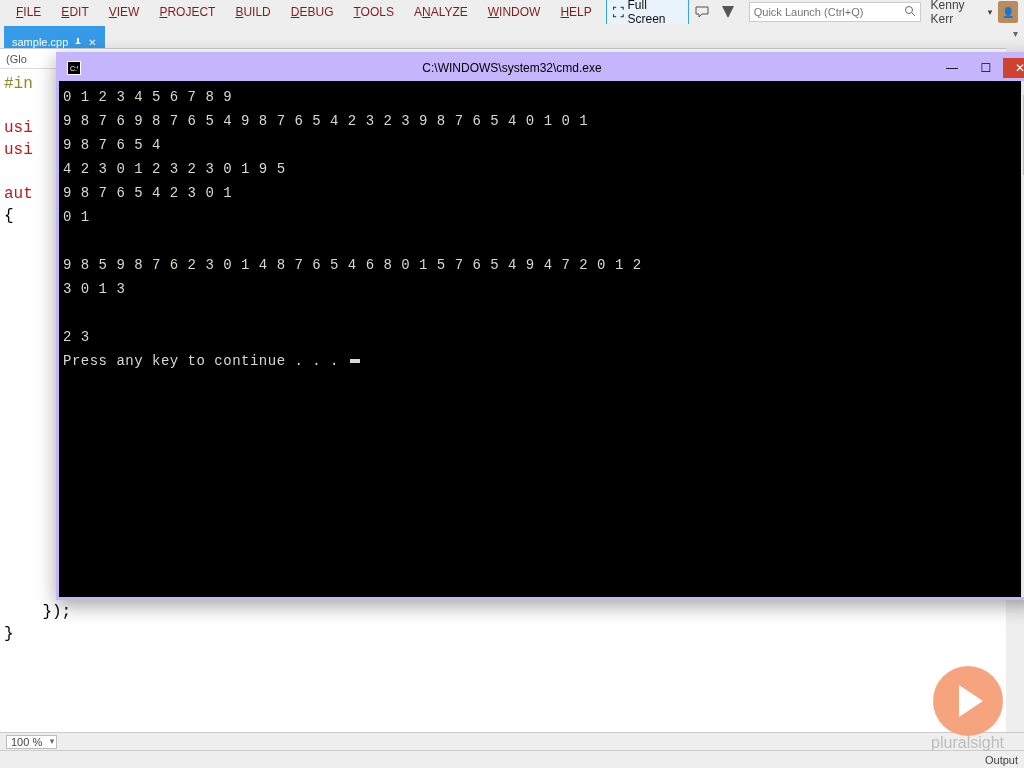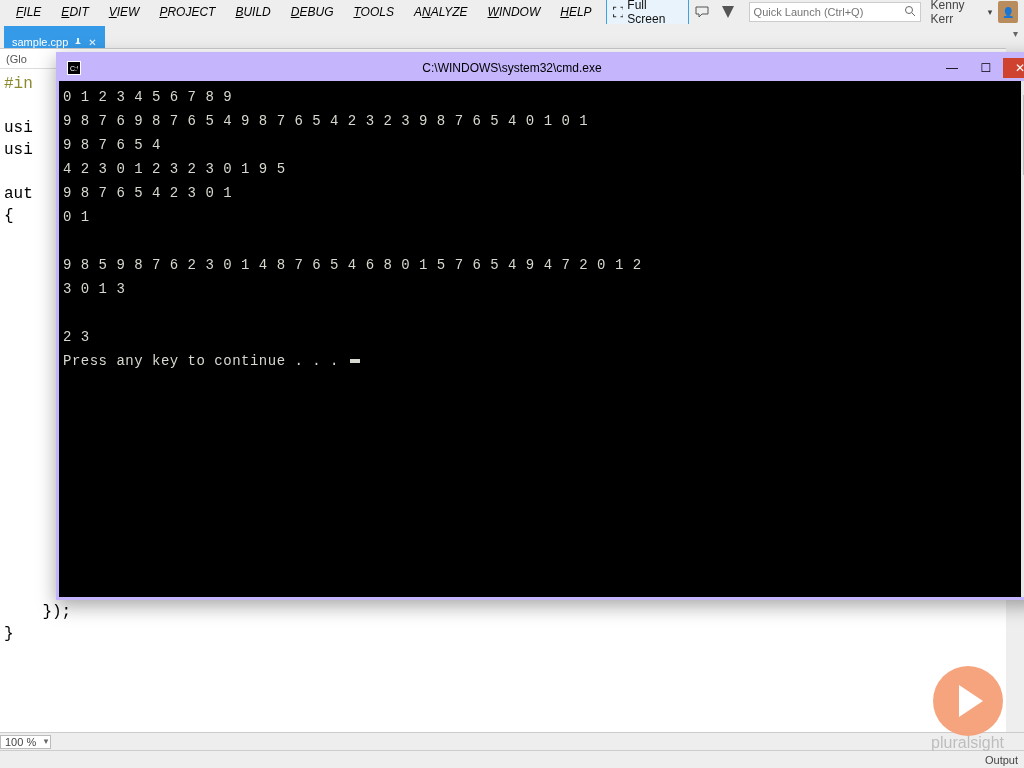--- a/index.html
+++ b/index.html
@@ -15,22 +15,21 @@
   height: 24px;
   background: #eee;
   display: flex;
   align-items: center;
   padding: 0 6px;
   gap: 0;
 }
 .menubar .m {
   padding: 2px 10px;
   cursor: default;
-  color: #000000;
-  font-style: italic;
+  color: #7f1d1d;
 }
 .menubar .m u { text-decoration: underline; }
 .menubar .fullscreen {
   border: 1px solid #3aa3e3;
   background: #e8f3fb;
   padding: 2px 6px;
   display: inline-flex; align-items: center; gap: 4px;
   color: #111;
   margin-left: 4px;
 }
@@ -92,27 +91,27 @@
 }
 .code {
   font-family: Consolas, "Courier New", monospace;
   font-size: 16px;
   padding: 4px 2px 4px 4px;
   line-height: 22px;
   color: #000;
   white-space: pre;
 }
 .code .macro { color: #8a8a2e; }
-.code .kw { color: #000000; }
+.code .kw { color: #b91c1c; }
 
 .zoom-row {
   height: 18px;
   background: #eee;
   border-top: 1px solid #ccc;
-  display:flex; align-items:center; padding: 0 0;
+  display:flex; align-items:center; padding: 0 6px;
   font-size:11px; color:#444;
 }
 .zoom-row .zval {
   border:1px solid #bbb; padding:0 14px 0 4px; background:#fff;
   position:relative;
 }
 .zoom-row .zval:after{
   content:"▾"; position:absolute; right:2px; top:0; font-size:9px; color:#666;
 }
 .output-row {

